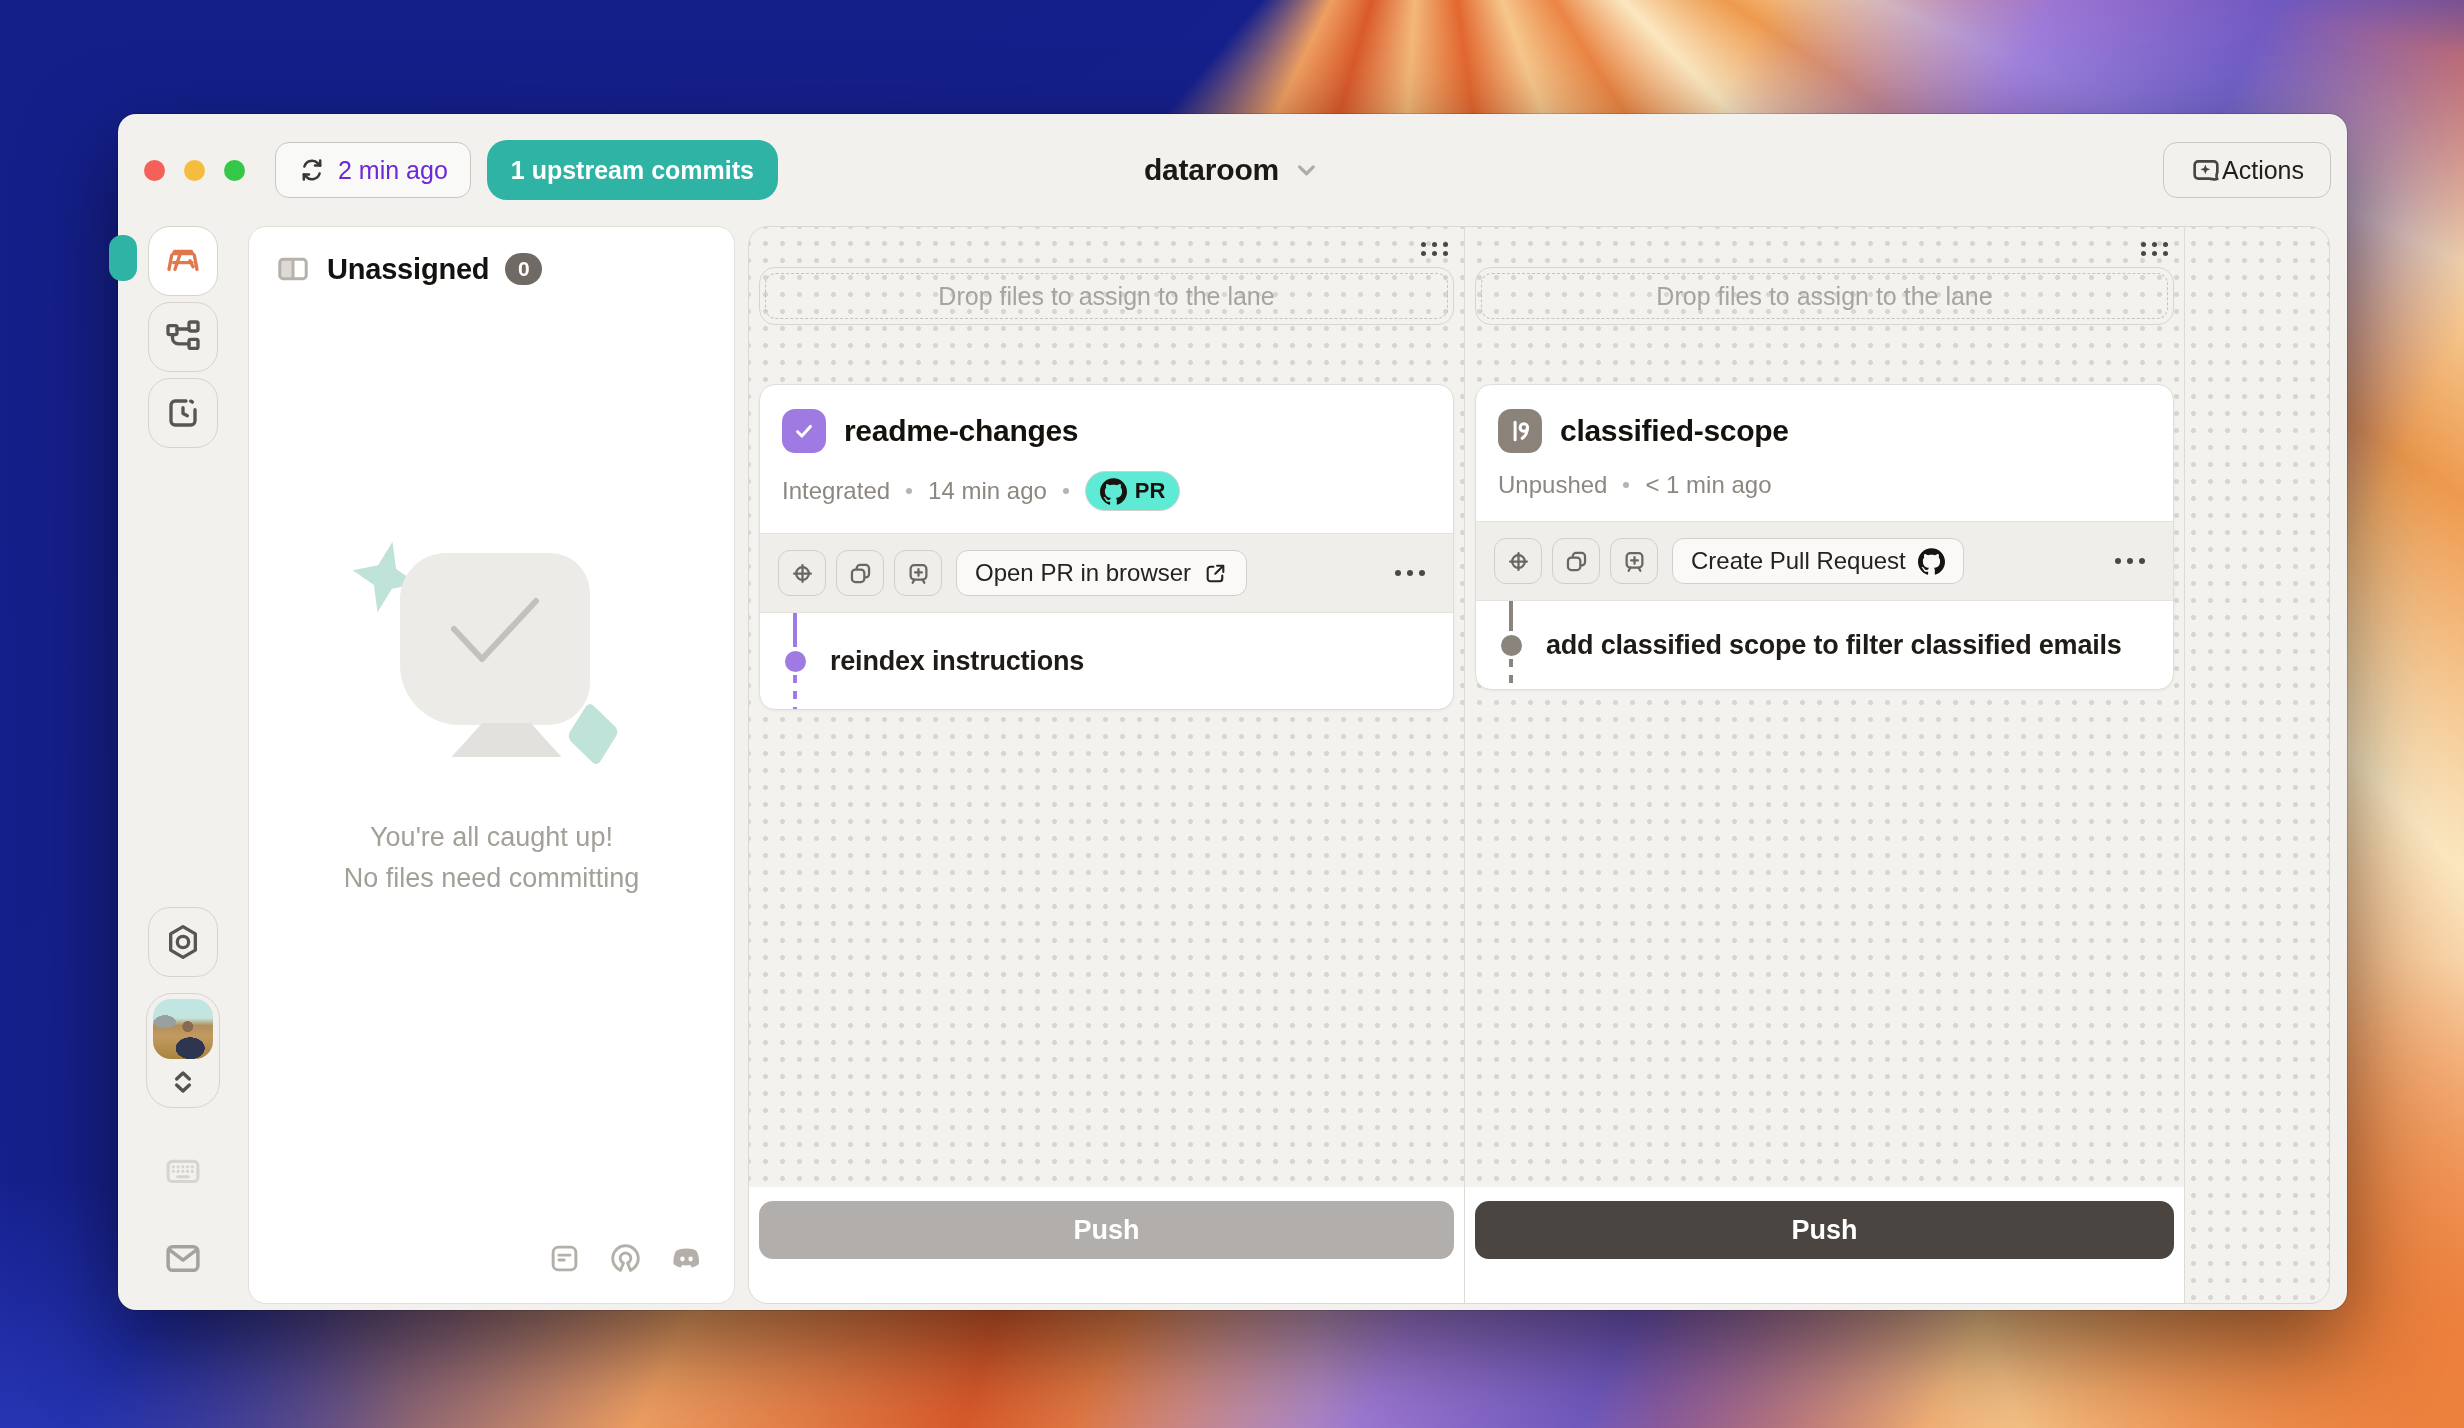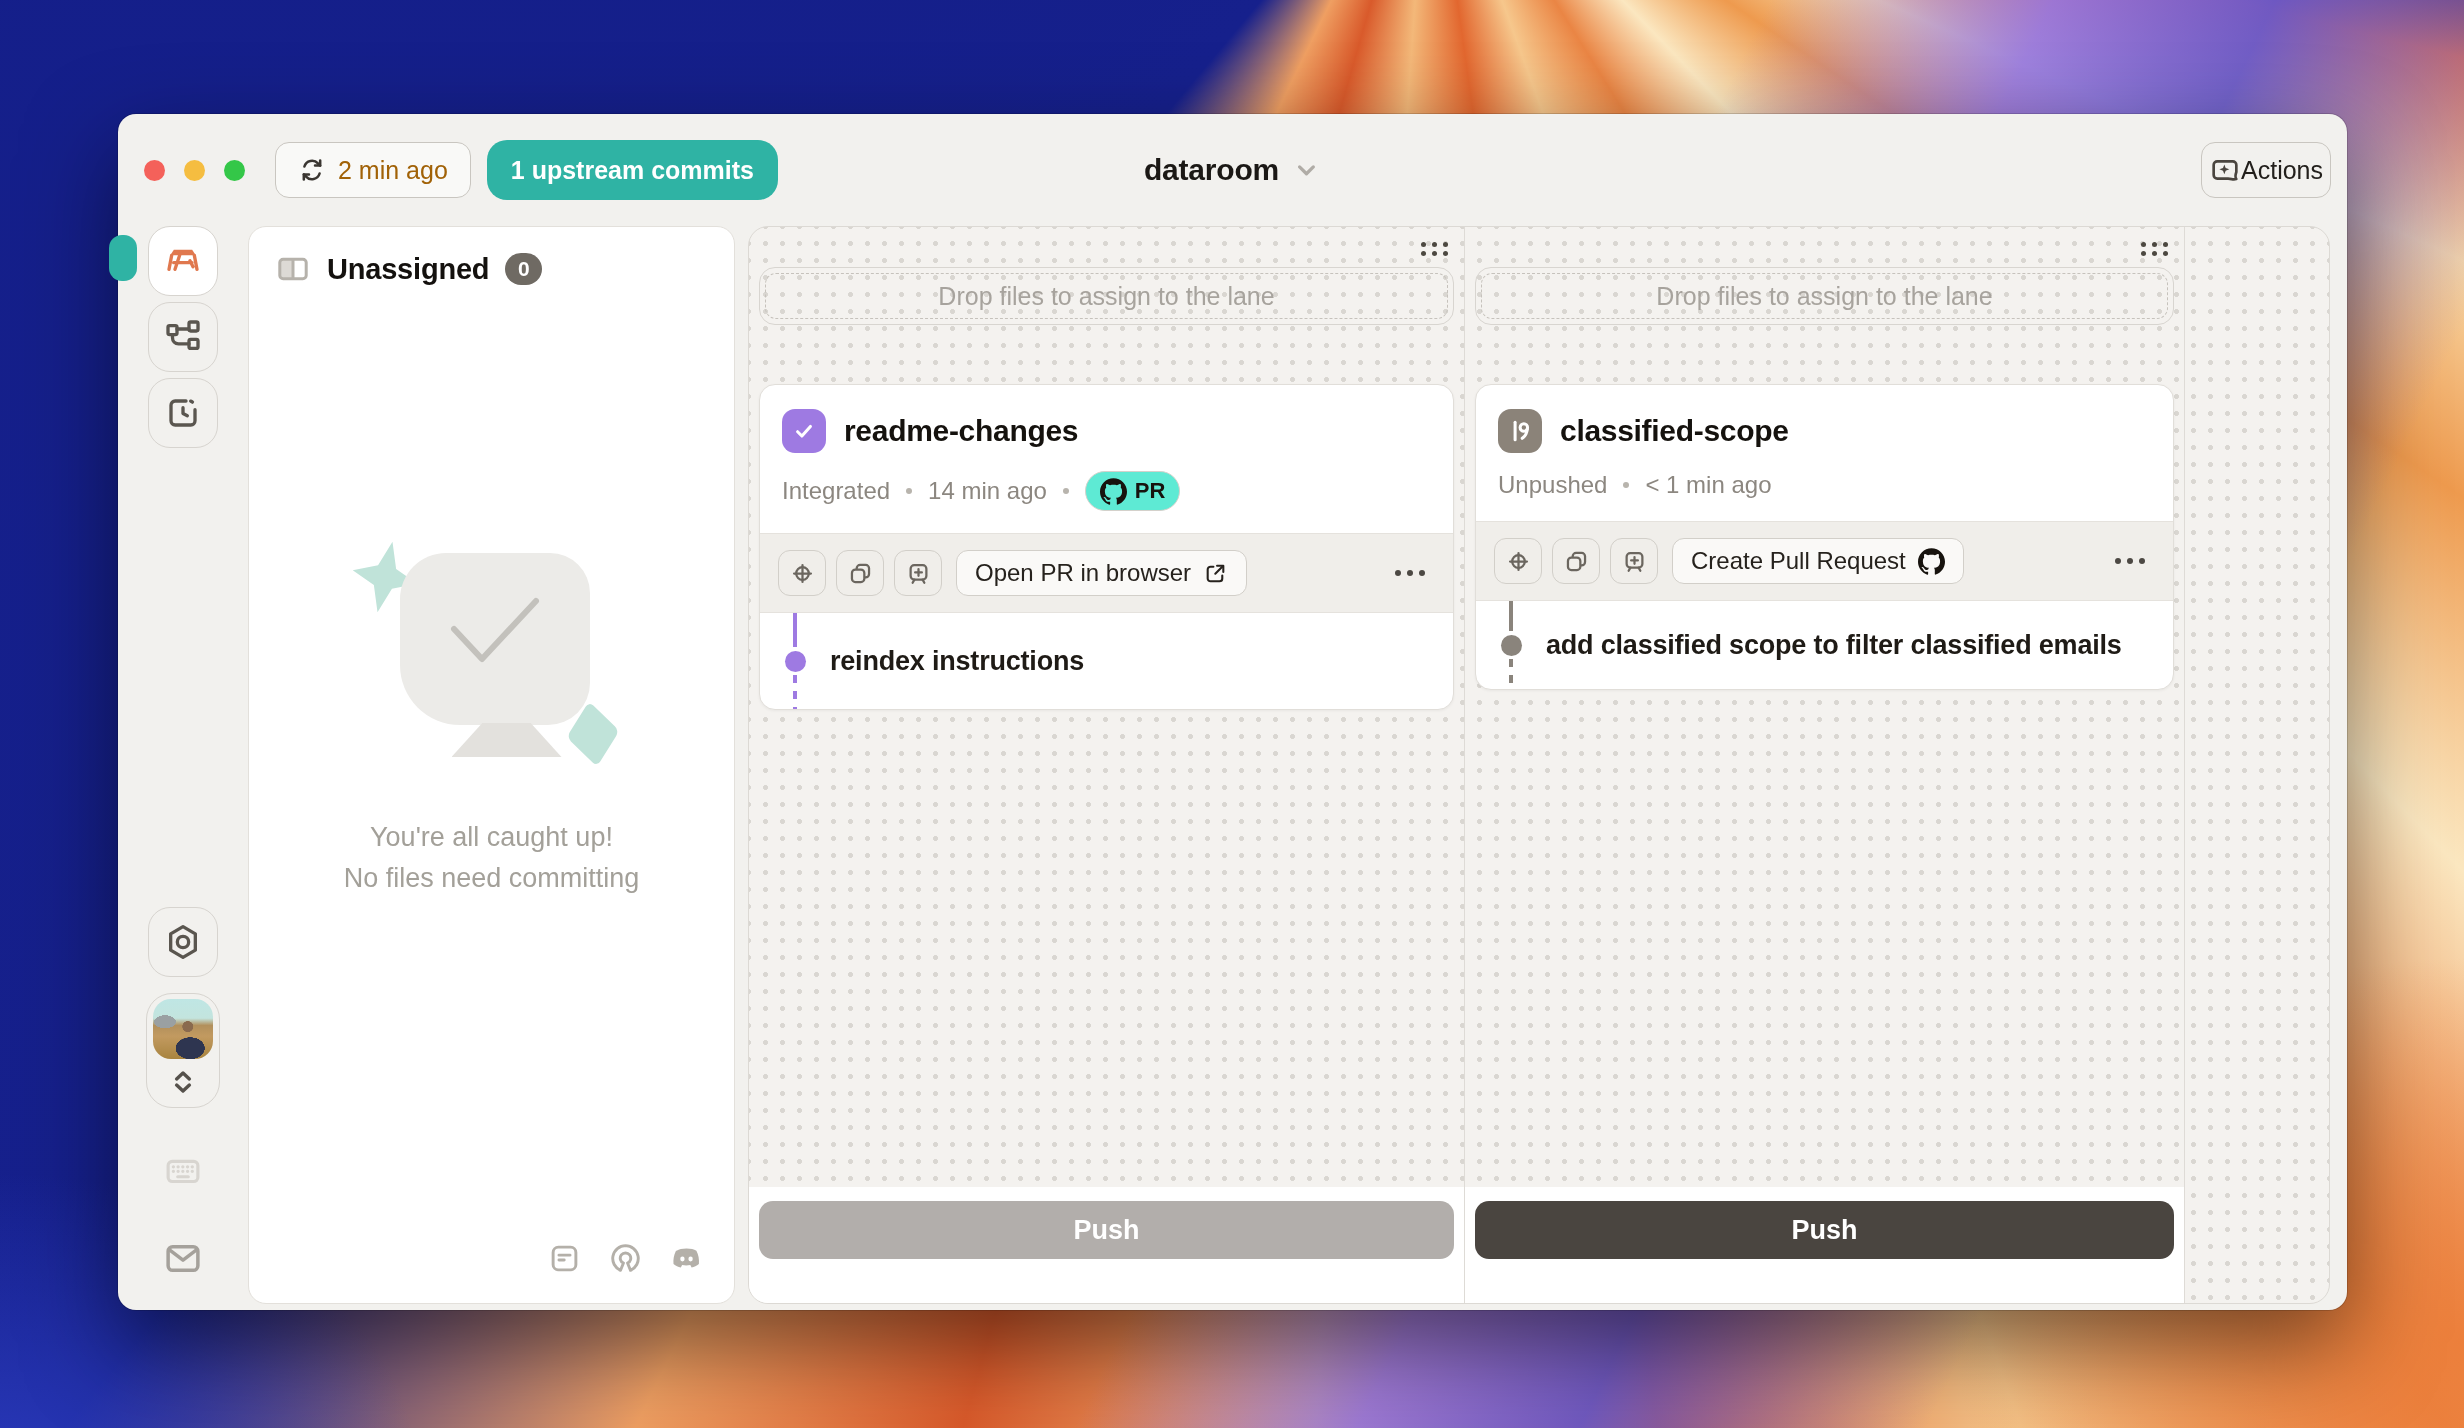--- a/index.html
+++ b/index.html
@@ -30,36 +30,36 @@
 
   
   .titlebar{ position:relative; height:112px; display:flex; align-items:center; padding:0 16px 0 26px; }
   .traffic{ display:flex; gap:19px; margin-right:30px; }
   .traffic span{ width:21px; height:21px; border-radius:50%; display:block; }
   .t-red{ background:#f4615a; } .t-yellow{ background:#f5bd40; } .t-green{ background:#34c748; }
 
   .tb-btn{
     display:flex; align-items:center; gap:12px; height:56px; padding:0 22px;
     border:1.5px solid #c9c6c0; border-radius:14px; background:rgba(255,255,255,.55);
-    font-size:25px; color:#a16207; font-weight:500; cursor:pointer;
+    font-size:25px; color:#6d28d9; font-weight:500; cursor:pointer;
   }
   .tb-btn svg{ width:28px; height:28px; stroke:#3a3631; }
   .upstream{
     margin-left:16px; height:60px; padding:0 24px; display:flex; align-items:center;
     background:var(--teal,#2fb3a4); border:none; border-radius:20px;
     color:#fff; font-size:25px; font-weight:600; cursor:pointer;
   }
   .project{
     position:absolute; left:50%; top:50%; transform:translate(-50%,-50%);
     display:flex; align-items:center; gap:12px; cursor:pointer;
   }
   .project .name{ font-size:30px; font-weight:700; color:#1b1815; letter-spacing:-.2px; }
   .project svg{ width:30px; height:30px; stroke:#b0aca6; }
   .actions{
-    margin-left:auto; display:flex; align-items:center; height:56px; padding:0 7px;
+    margin-left:auto; display:flex; align-items:center; height:56px; padding:0 26px;
     border:1.5px solid #c9c6c0; border-radius:14px; background:transparent;
     font-size:25px; font-weight:500; color:#23201c; cursor:pointer;
   }
   .actions svg{ width:32px; height:32px; stroke:#4a453f; }
 
   
   .content{ position:relative; display:flex; height:1078px; padding:0 17px 0 0; }
 
   .edge-indicator{
     position:absolute; left:-9px; top:9px; width:28px; height:46px;

